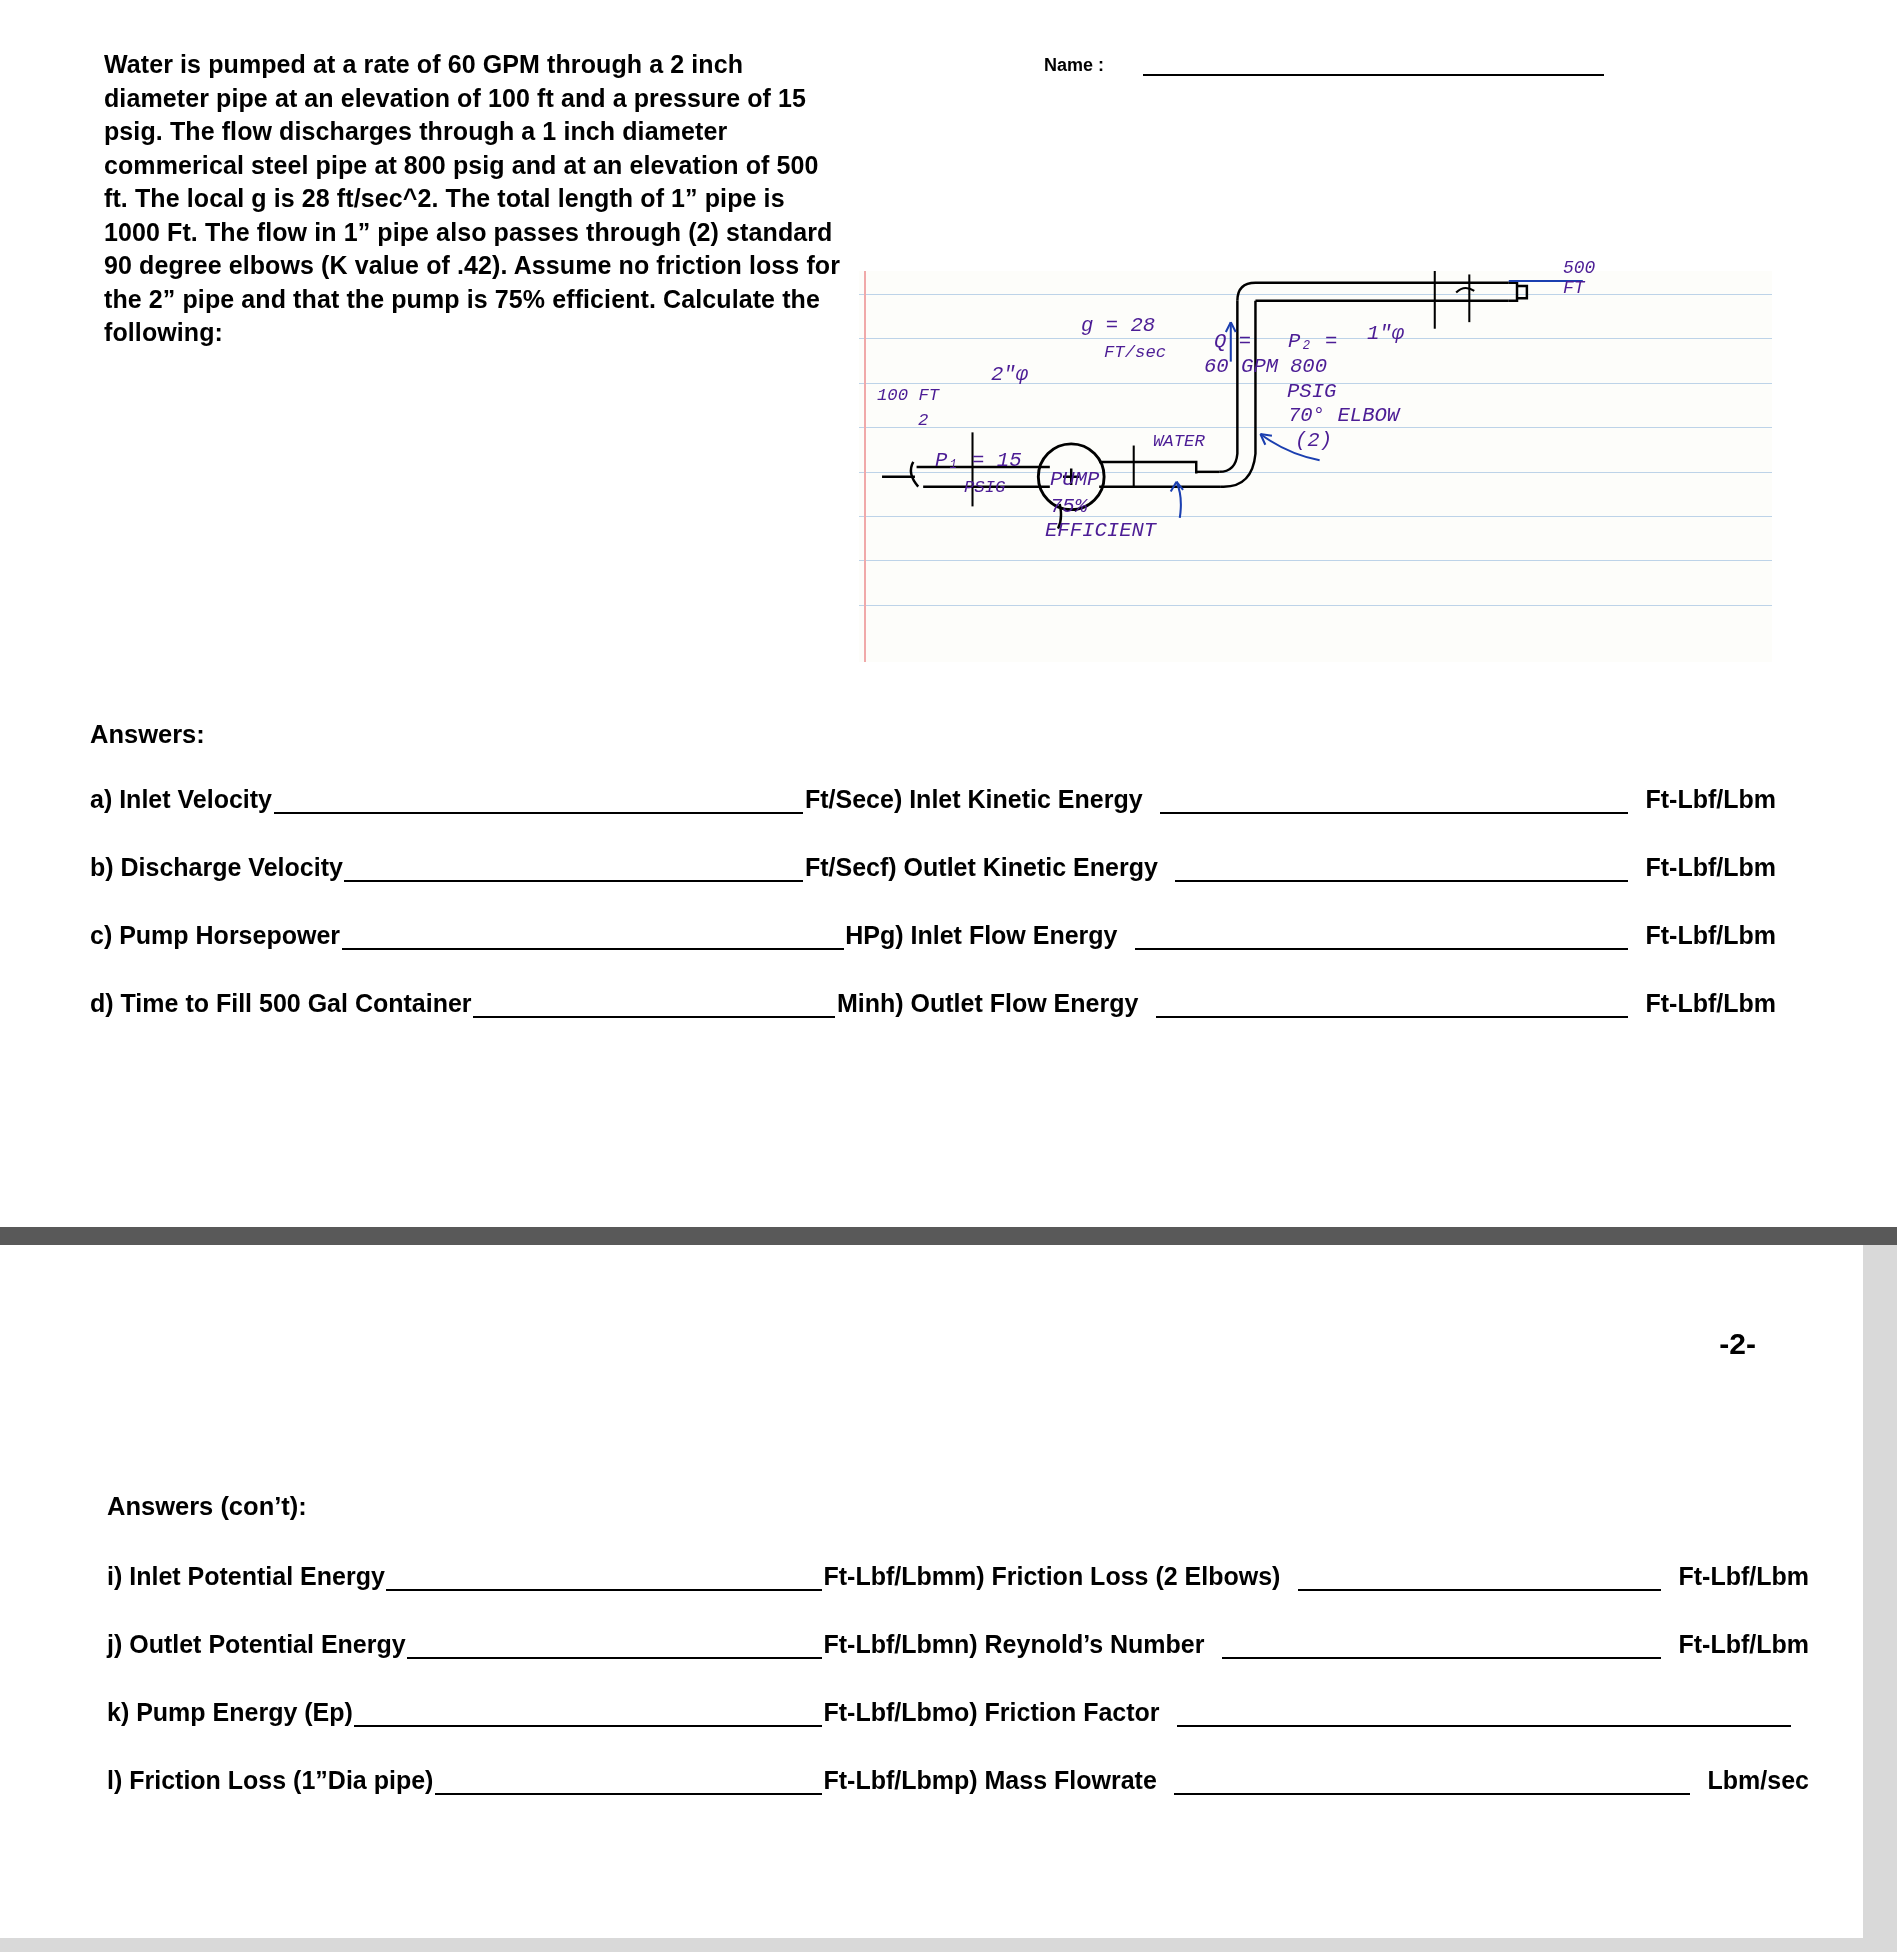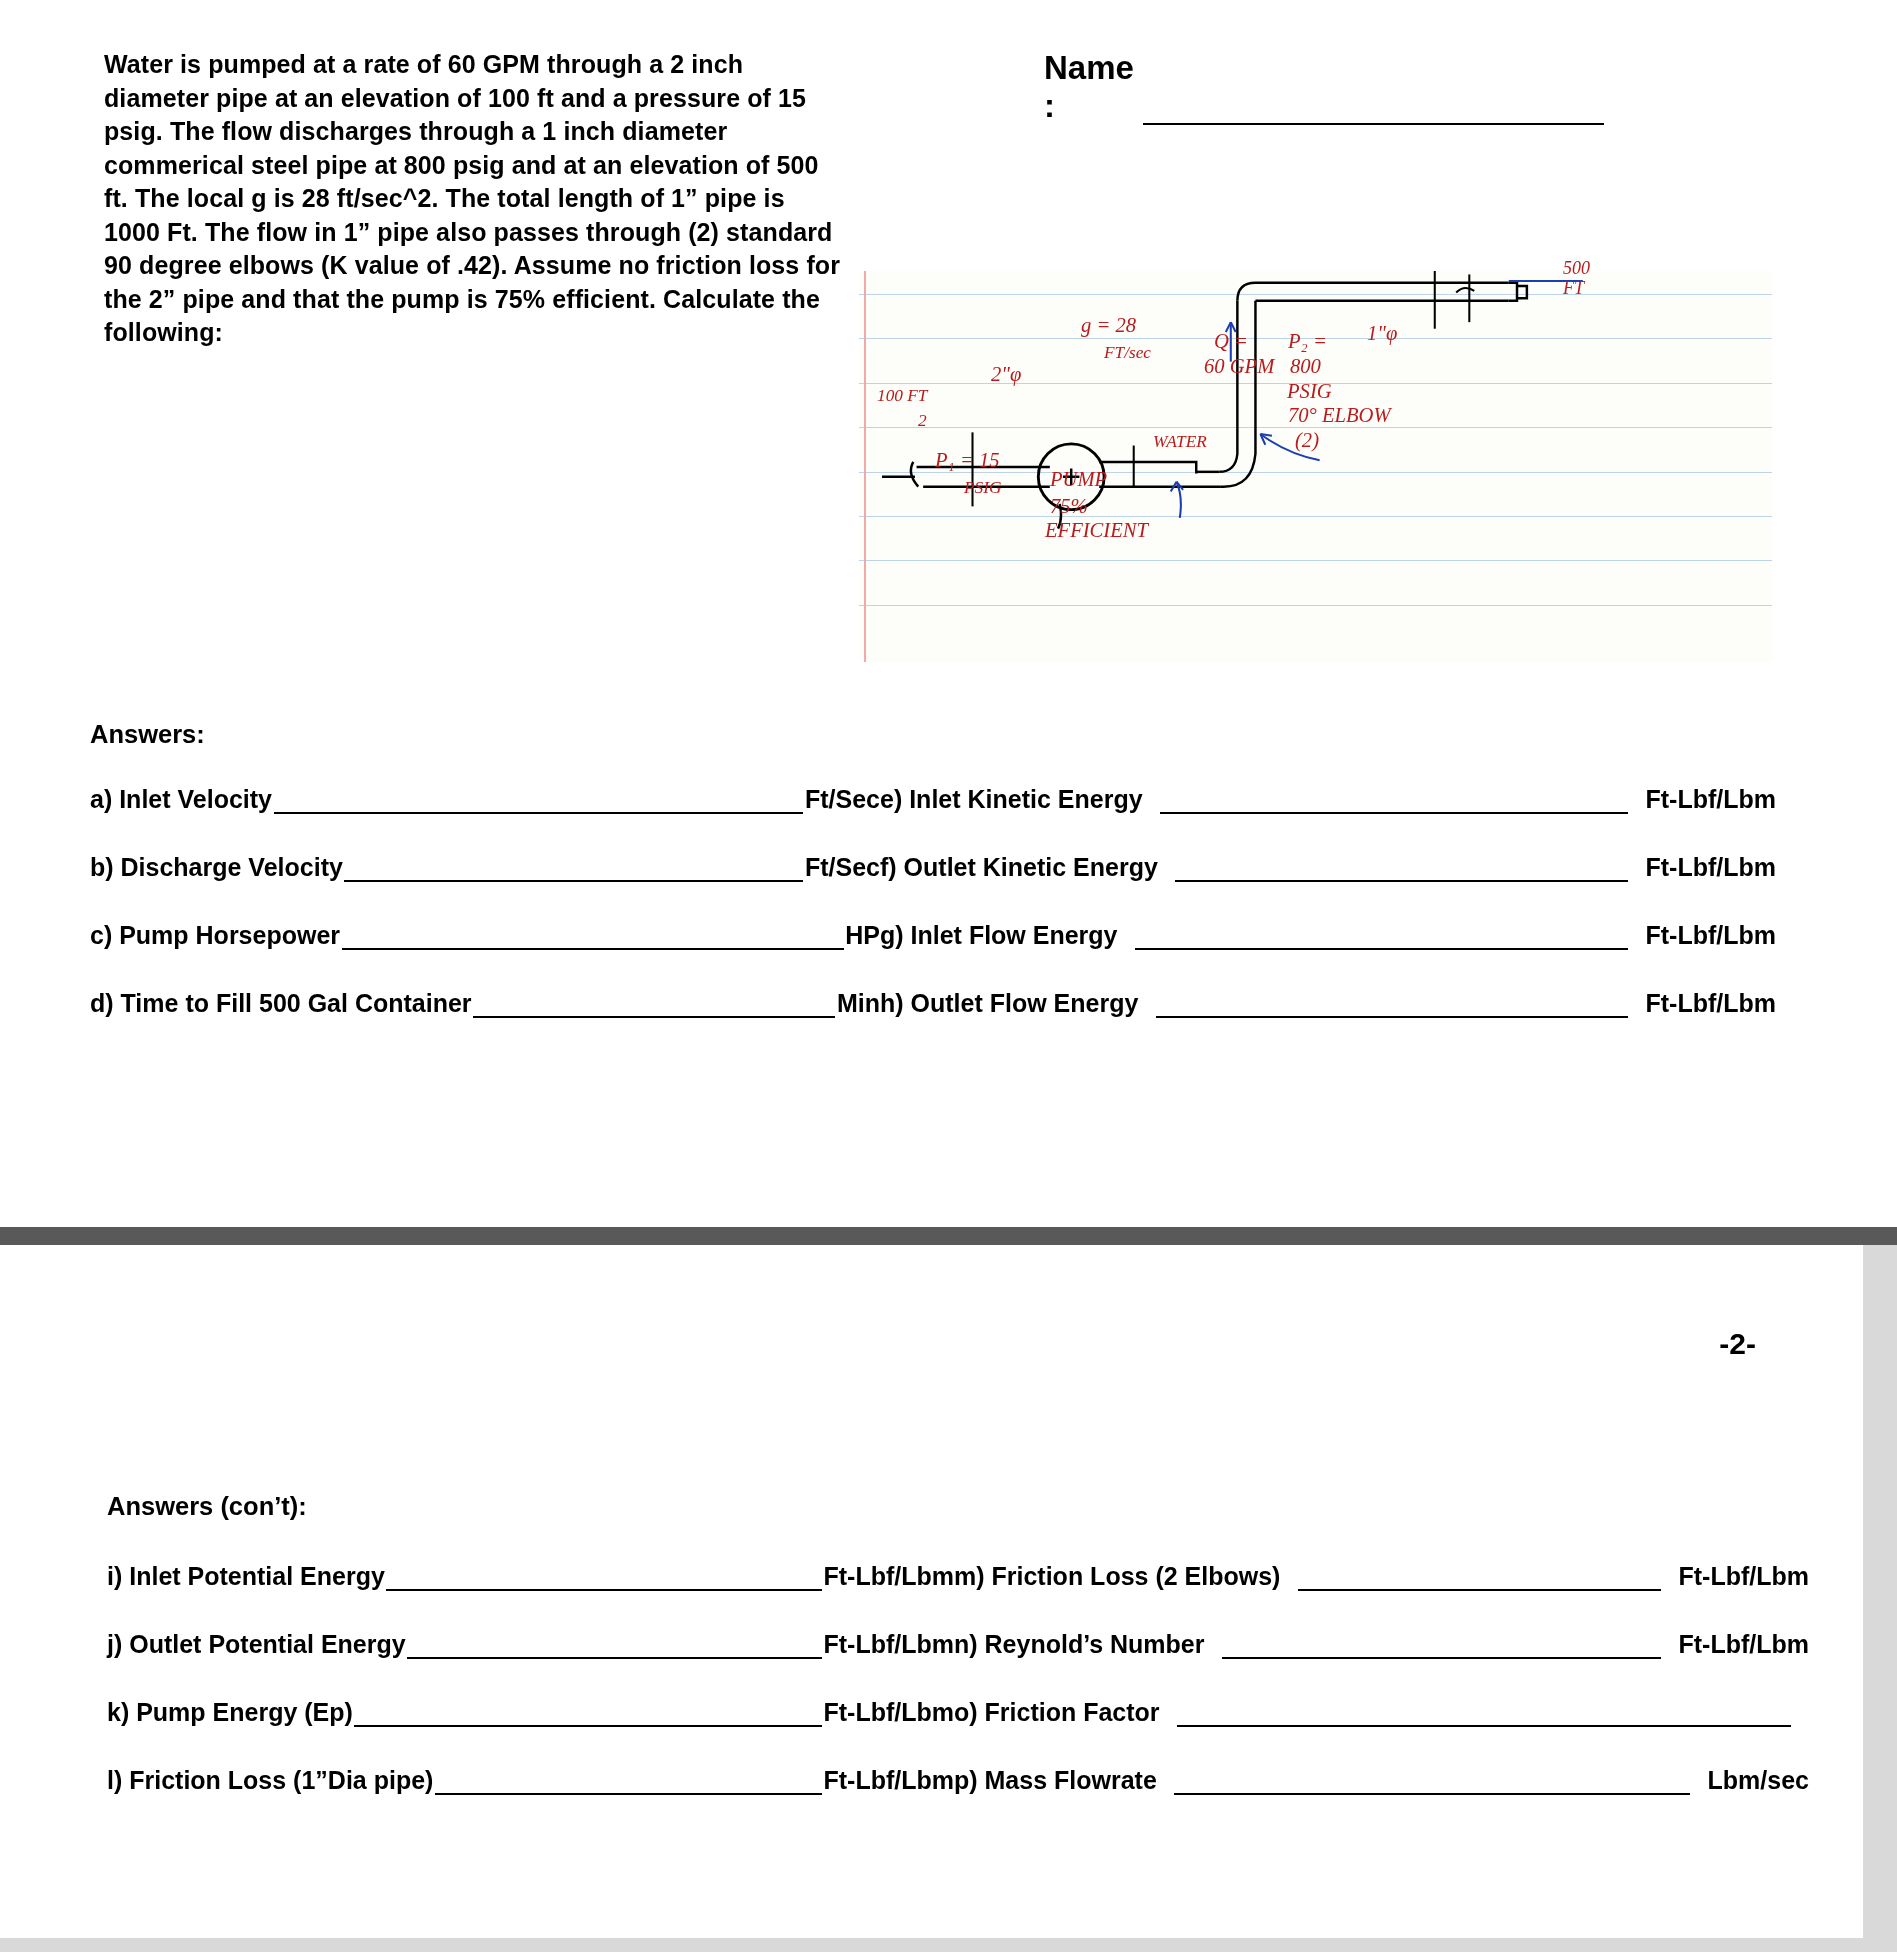--- a/index.html
+++ b/index.html
@@ -37,21 +37,21 @@
     font-weight: bold;
     line-height: 1.34;
     letter-spacing: 0.1px;
   }
 
   .namedate {
     position: absolute;
     left: 1044px;
     top: 49px;
     width: 699px;
-    font-size: 33px;
+    font-size: 18px;
     font-weight: bold;
   }
   .nd-row {
     display: flex;
     align-items: flex-end;
     margin-bottom: 30px;
   }
   .nd-label {
     width: 99px;
     flex: none;
@@ -91,22 +91,22 @@
     width: 1.6px;
     background: #f0a9a9;
   }
   .sketch svg {
     position: absolute;
     left: 0;
     top: 0;
   }
   .hw {
     position: absolute;
-    color: #b91c1c;
-    font-family: Liberation Serif, serif;
+    color: #4c1d95;
+    font-family: Liberation Mono, monospace;
     font-size: 20.6px;
     font-style: italic;
     white-space: pre;
     line-height: 1.12;
   }
   .hw.small { font-size: 17.3px; }
 
   
   .answers-title {
     position: absolute;

